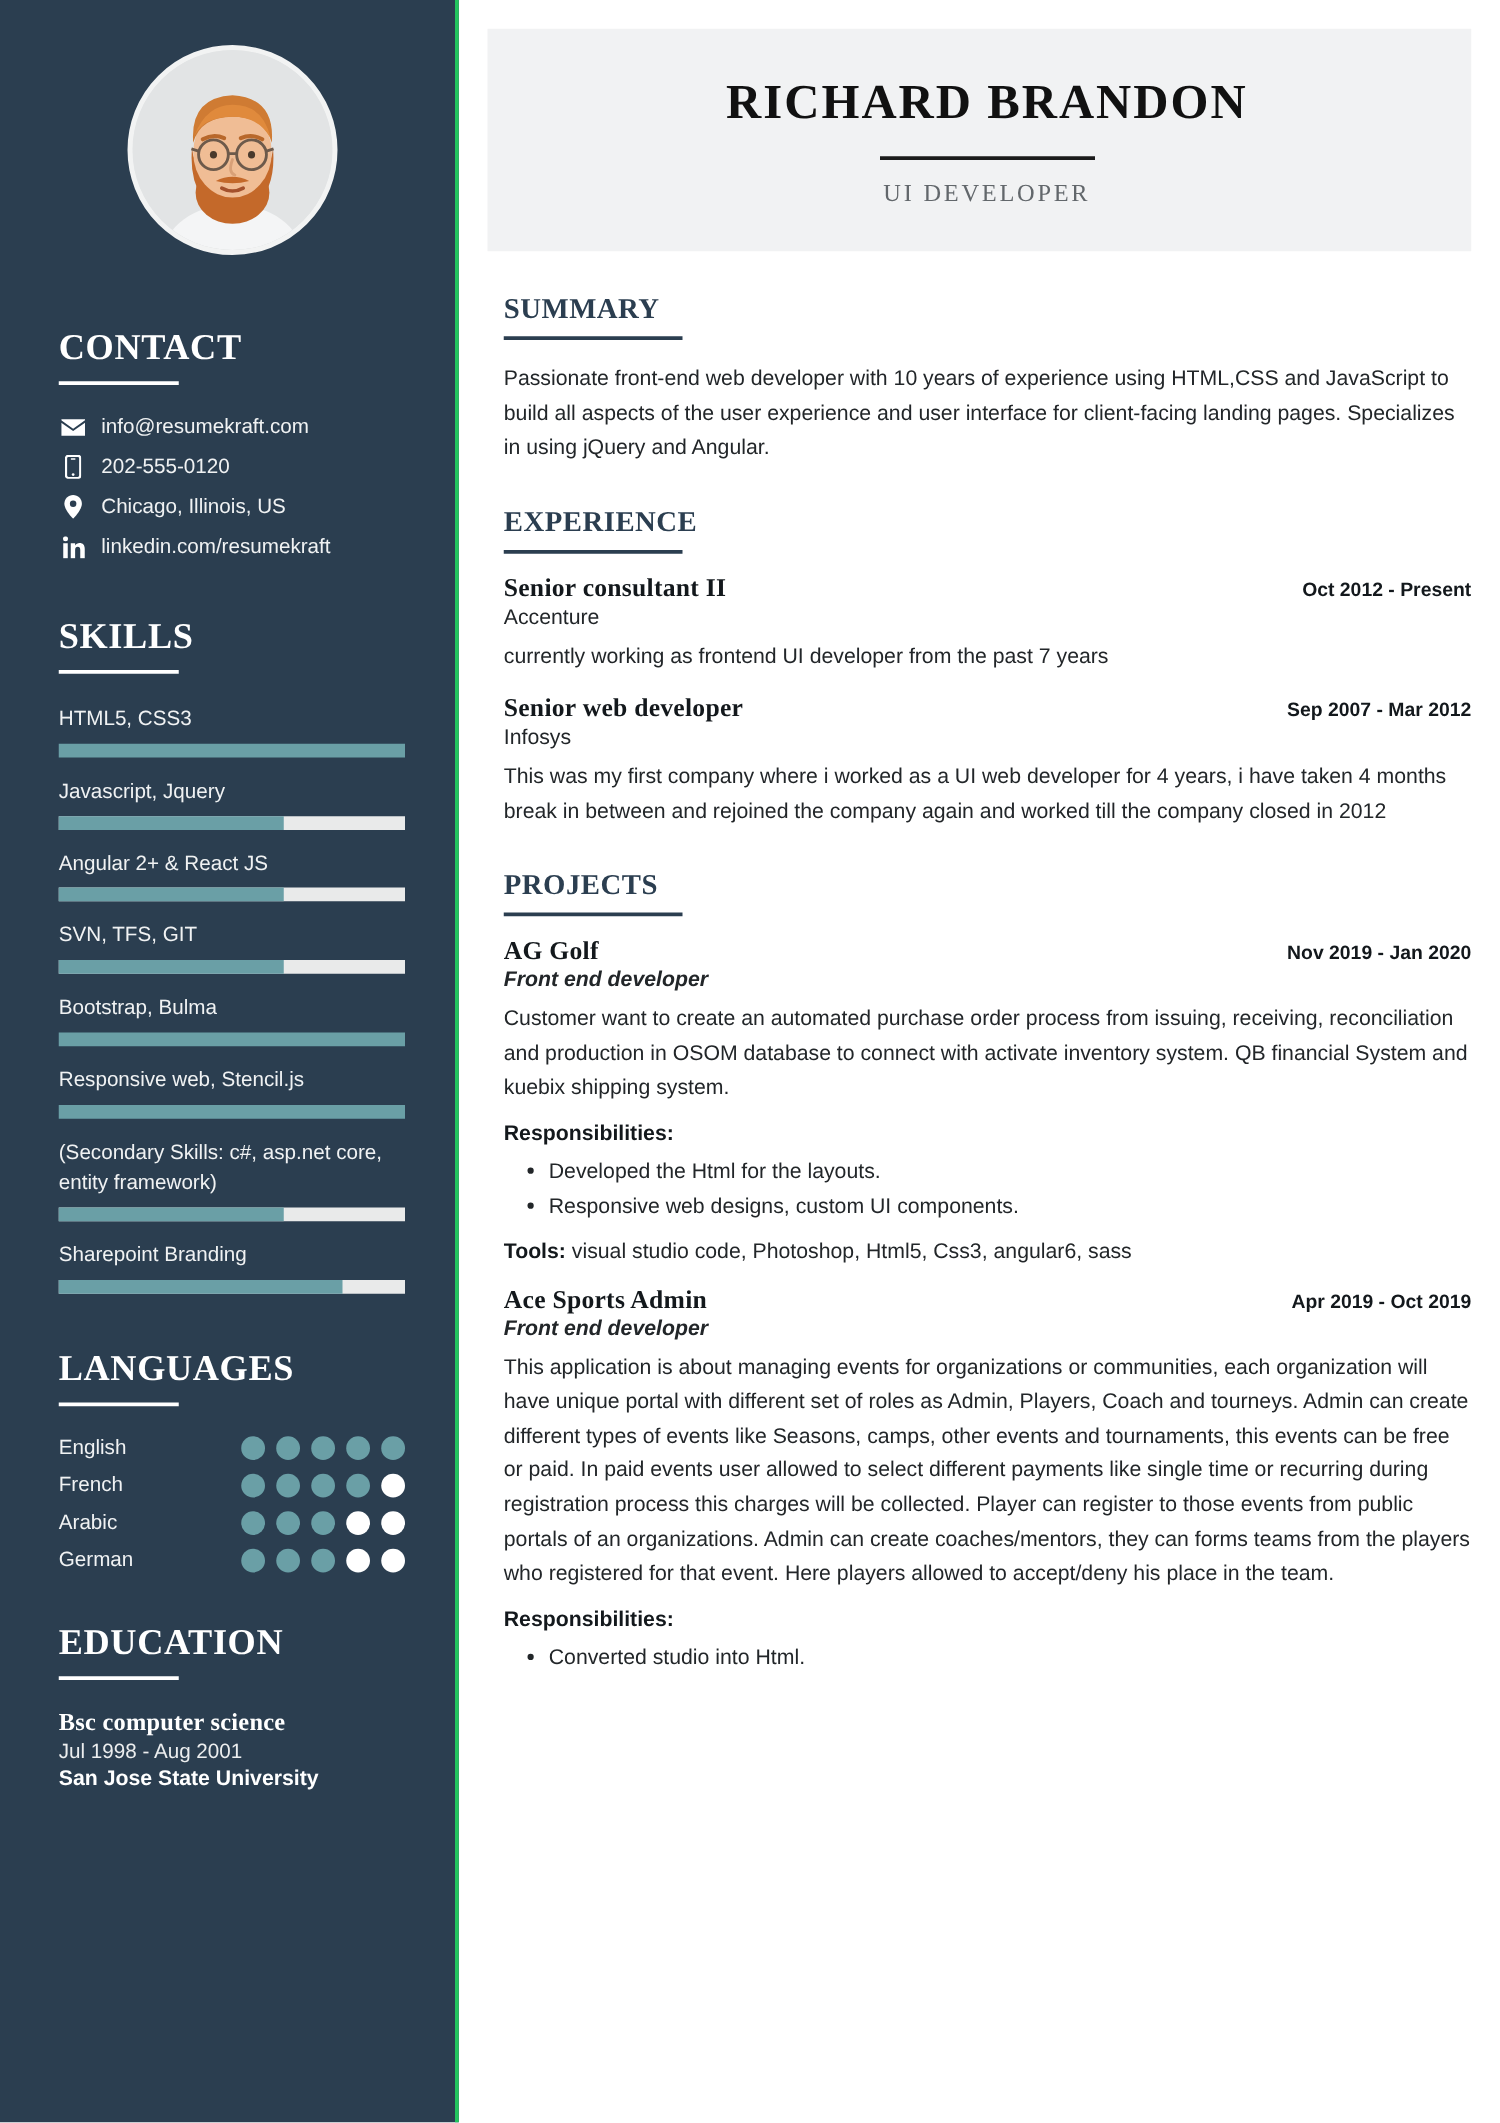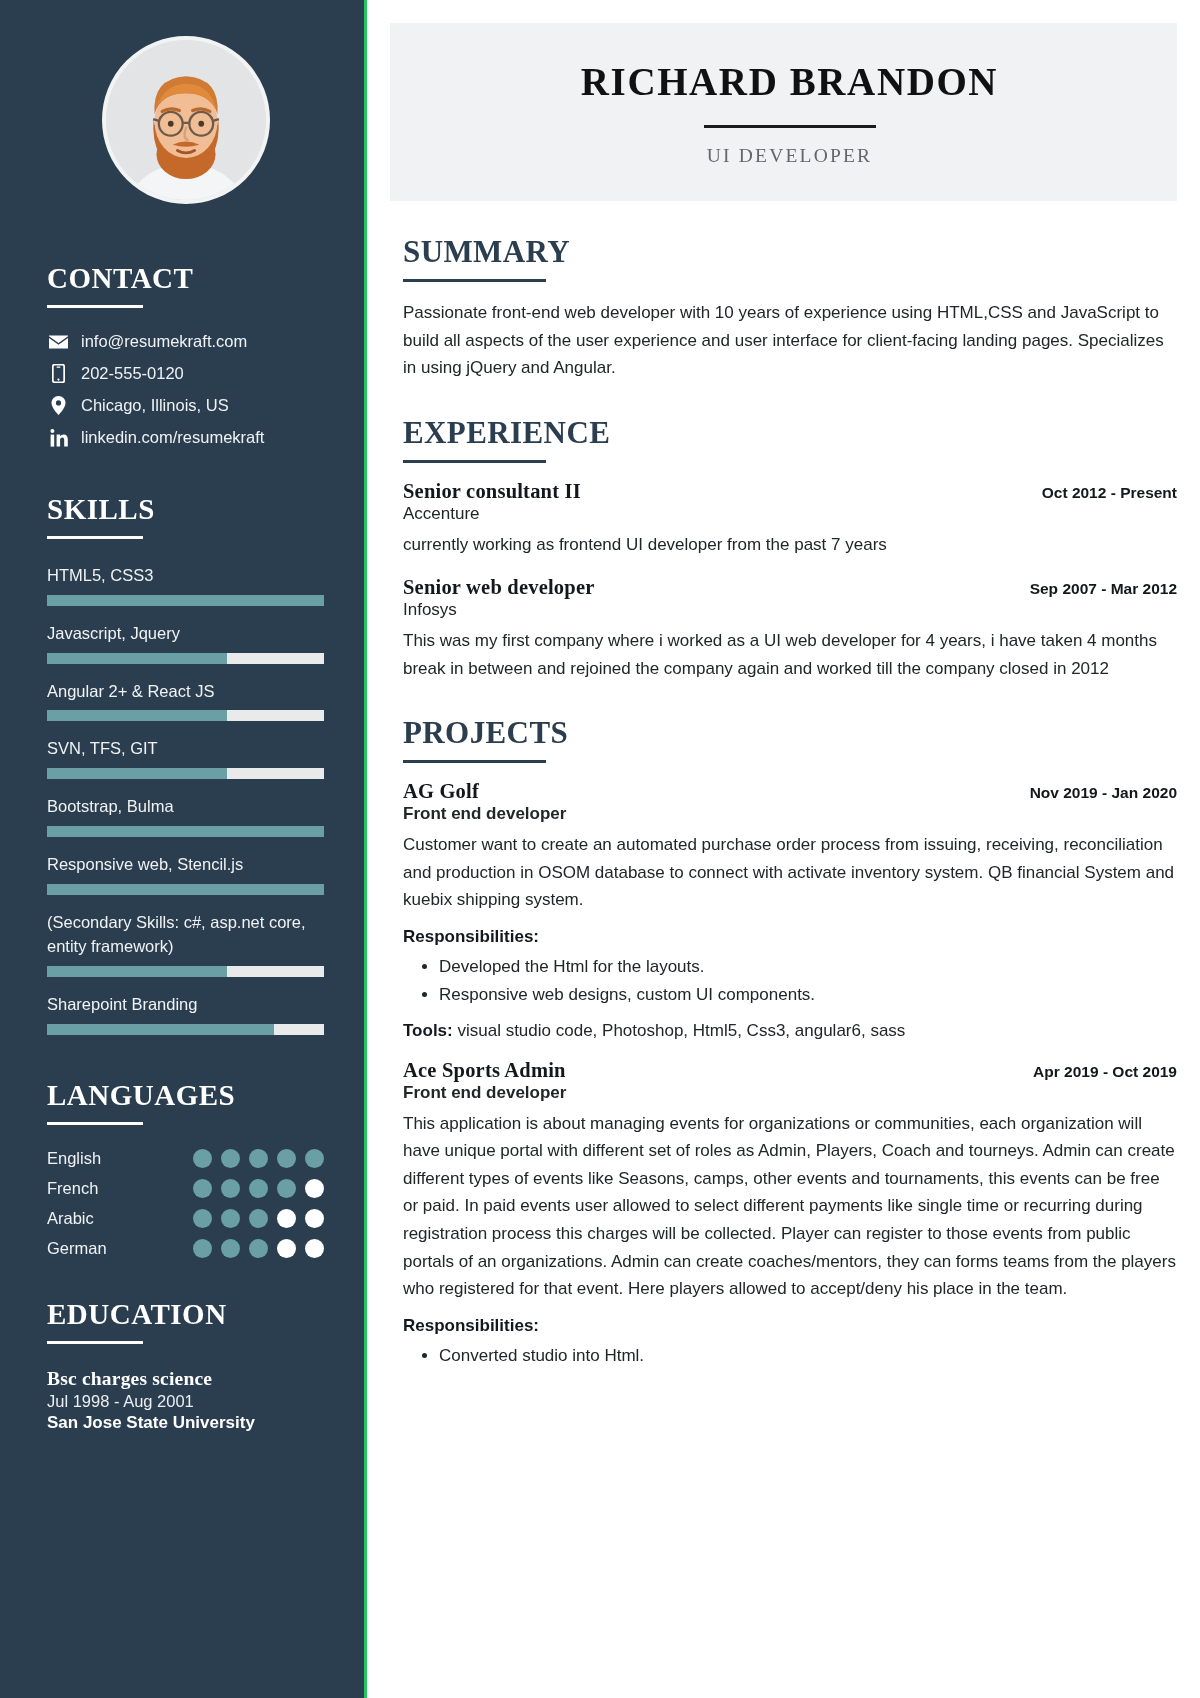--- a/index.html
+++ b/index.html
@@ -153,21 +153,21 @@
     letter-spacing:2.2px;
     color:#62676b;
   }
 
   .content { padding:0 0 0 13px; }
 
   .sec { margin-top:33px; }
   .sec-head {
     font-family:"Liberation Serif", serif;
     font-weight:bold;
-    font-size:31px;
+    font-size:23px;
     letter-spacing:0.4px;
     color:#2b3e50;
   }
   .sec-rule {
     width:143px; height:3px;
     background:#2b3e50;
     margin-top:9px; margin-bottom:17px;
   }
 
   .para {
@@ -195,21 +195,21 @@
     font-weight:bold;
     color:#13181c;
     white-space:nowrap;
     padding-left:14px;
   }
   .entry-sub {
     font-size:17px;
     color:#222629;
     margin-top:1px;
   }
-  .entry-sub.bold { font-weight:bold; }
+  .entry-sub.bold { font-weight:bold;font-style:italic; }
   .entry-desc {
     font-size:17px;
     line-height:1.62;
     color:#222629;
     margin-top:7px;
   }
   .resp-label {
     font-size:17px;
     font-weight:bold;
     color:#13181c;
@@ -433,21 +433,21 @@
               <span class="dot"></span>
             </span>
           </div>
         </div>
     </section>
 
     <section>
       <h2 class="side-head">EDUCATION</h2>
       <div class="side-rule"></div>
       <div class="edu-item">
-        <div class="edu-degree">Bsc charges science</div>
+        <div class="edu-degree">Bsc computer science</div>
         <div class="edu-date">Jul 1998 - Aug 2001</div>
         <div class="edu-school">San Jose State University</div>
       </div>
     </section>
 
   </div>
 </aside>
 
 <main class="main">
 

